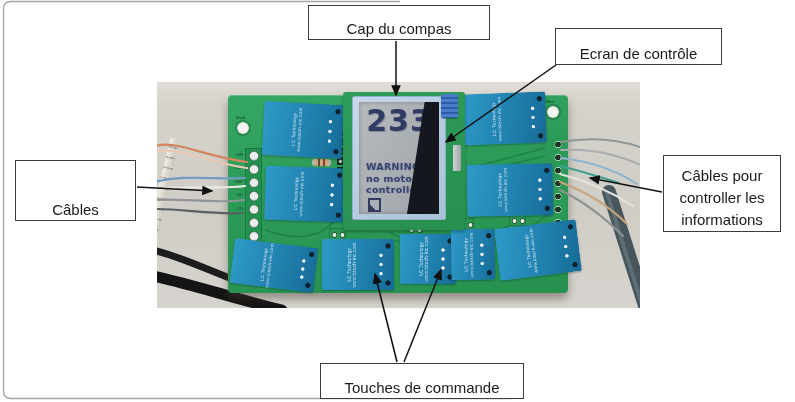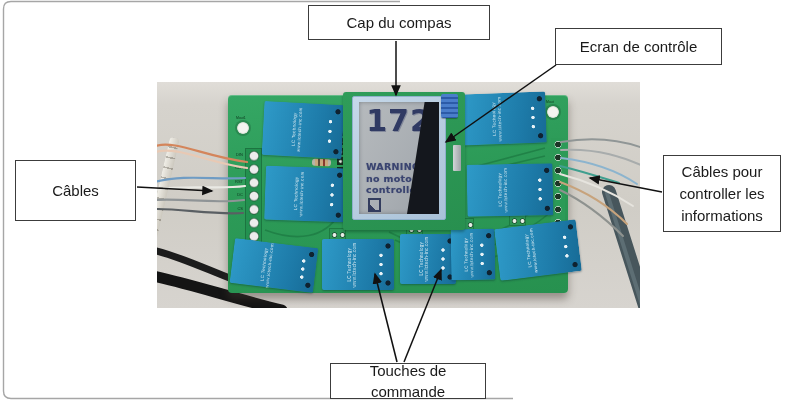--- a/index.html
+++ b/index.html
@@ -3,21 +3,21 @@
 <meta charset="utf-8">
 <style>
   html,body{margin:0;padding:0;background:#fff;}
   .page{position:relative;width:795px;height:402px;background:#fff;overflow:hidden;
         font-family:"Liberation Sans",sans-serif;}
   svg{display:block;}
   .abs{position:absolute;}
 
   
   .callout{position:absolute;background:#fff;border:1.6px solid #3c3c3c;box-sizing:border-box;
-           display:flex;flex-direction:column;align-items:center;justify-content:center;
+           display:flex;flex-direction:column;align-items:center;justify-content:flex-end;
            font-size:15px;color:#1a1a1a;text-align:center;line-height:21px;z-index:40;}
 
   
   .photo{position:absolute;left:157px;top:82px;width:483px;height:226px;overflow:hidden;
          background:linear-gradient(180deg,#e0ddd8 0%,#d6d3cd 10%,#d0cdc6 55%,#d7d4cf 100%);z-index:10;}
 
   .cable-beige{position:absolute;left:13px;top:56px;width:10px;height:170px;
          transform:rotate(13deg);transform-origin:50% 0;
          background:linear-gradient(90deg,#f0eee7,#ccc8be),
                     repeating-linear-gradient(180deg,transparent 0 9px,rgba(90,85,75,.35) 9px 10.5px);
@@ -168,21 +168,21 @@
     <div class="module" style="left:294px;top:147px;width:44px;height:51px;--r:-1deg;">
       <span class="mlabel"><span>LC Technology</span><br><span>www.lctech-inc.com</span></span>
       </div>
     <div class="module" style="left:340px;top:142px;width:82px;height:52px;--r:-7deg;">
       <span class="mlabel"><span>LC Technology</span><br><span>www.lctech-inc.com</span></span>
       </div>
 
     <div class="lcd-board"></div>
     <div class="lcd-frame"></div>
     <div class="lcd-screen"></div>
-    <div class="lcd-num">172</div>
+    <div class="lcd-num">233</div>
     <div class="lcd-warn">
       <span>WARNING</span><br>
       <span>no motor</span><br>
       <span>controller</span>
     </div>
     <div class="lcd-logo"></div>
     <div class="lcd-dot"></div>
     <div class="lcd-dark"></div>
     <div class="lcd-connector"></div>
     <div class="lcd-chip"></div>
@@ -233,17 +233,17 @@
     <span>Ecran de contrôle</span>
   </div>
   <div class="callout" style="left:15px;top:160px;width:121px;height:61px;">
     <span>Câbles</span>
   </div>
   <div class="callout" style="left:663px;top:155px;width:118px;height:77px;line-height:22px;">
     <span>Câbles pour</span>
     <span>controller les</span>
     <span>informations</span>
   </div>
-  <div class="callout" style="left:330px;top:363px;width:156px;height:36px;">
+  <div class="callout" style="left:320px;top:363px;width:204px;height:36px;">
     <span>Touches de commande</span>
   </div>
 
 </div>
 
 </body></html>

